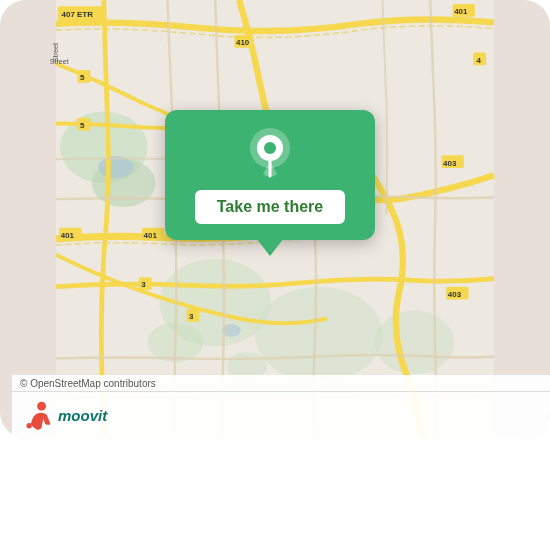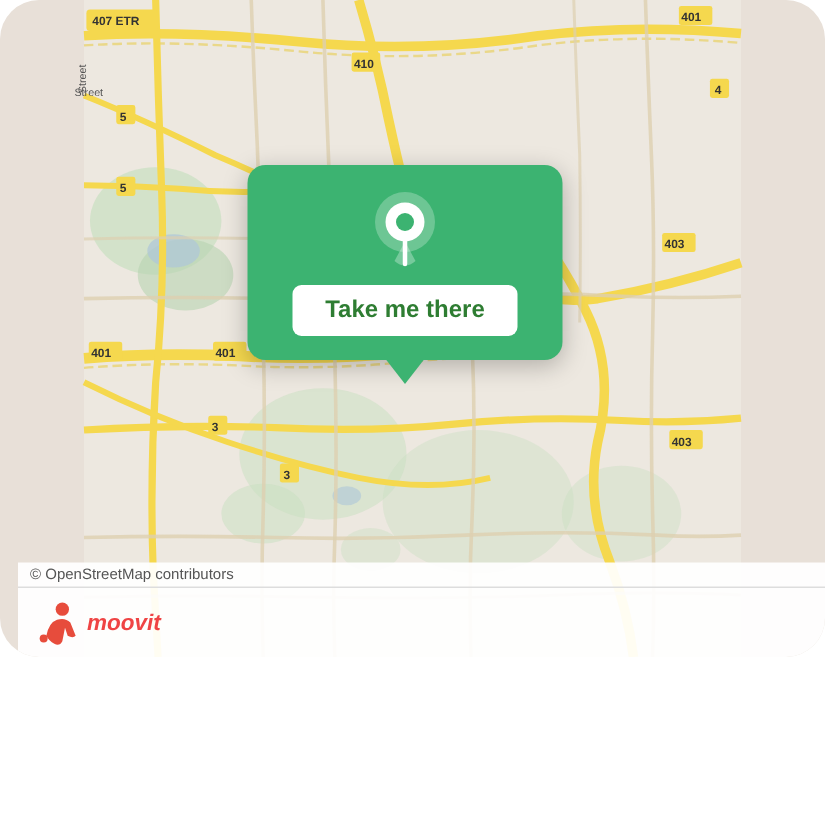--- a/index.html
+++ b/index.html
@@ -113,21 +113,21 @@
       gap: 4px;
     }
 
     #moovit-icon {
       width: 32px;
       height: 32px;
     }
 
     #moovit-label {
       font-size: 15px;
-      color: #ef4444;
+      color: #0f766e;
       font-weight: 700;
       font-style: italic;
     }
   </style>
 </head>
 <body>
 
 <div id="map-container">
 
   <svg id="map-svg" viewBox="0 0 550 550" xmlns="http://www.w3.org/2000/svg">

